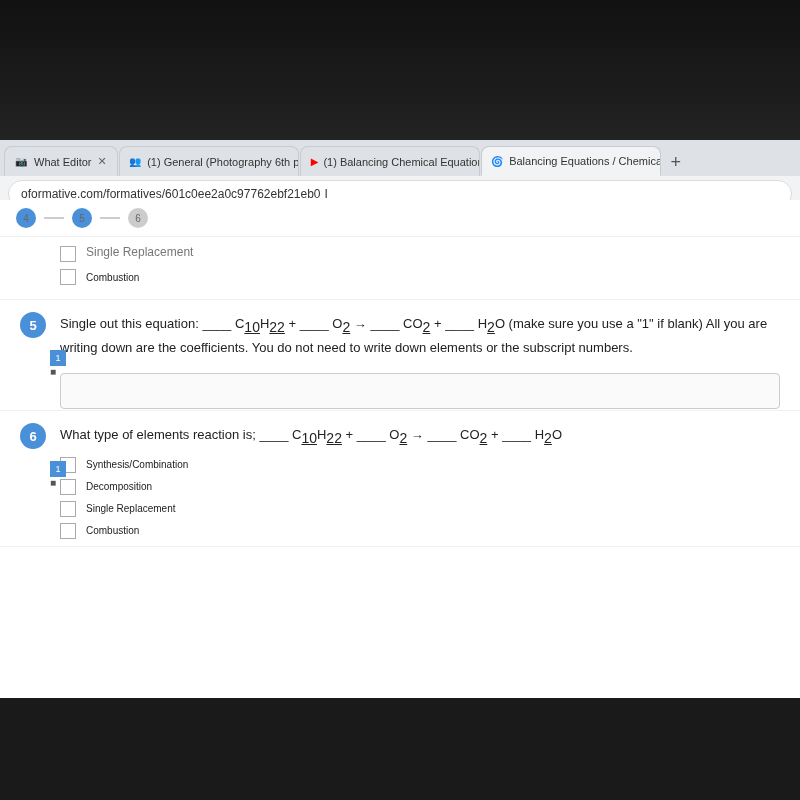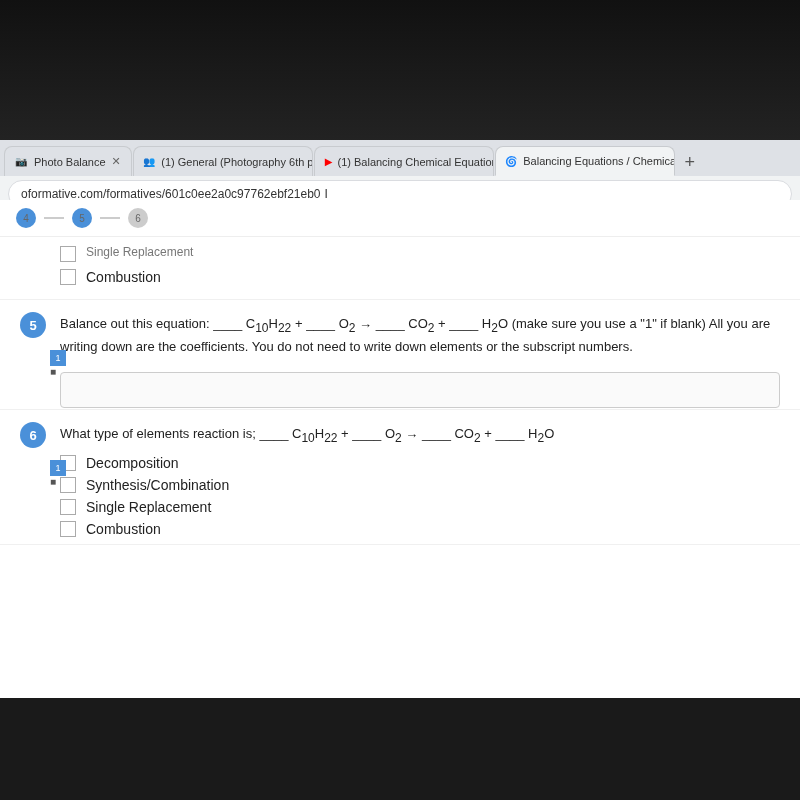--- a/index.html
+++ b/index.html
@@ -213,21 +213,22 @@
     }
 
     .question-text {
       font-size: 13px;
       color: #222;
       line-height: 1.5;
       margin-bottom: 8px;
     }
 
     .question-text sub {
-      font-size: 12px;
+      font-size: 14px;
+      text-decoration: underline;
     }
 
     .bold { font-weight: normal; }
 
     .answer-options {
       margin-top: 8px;
     }
 
     .option-row {
       display: flex;
@@ -238,21 +239,21 @@
     .checkbox {
       width: 16px;
       height: 16px;
       border: 1px solid #aaa;
       background: white;
       margin-right: 10px;
       flex-shrink: 0;
     }
 
     .option-label {
-      font-size: 14px;
+      font-size: 10px;
       color: #222;
     }
 
     .answer-input {
       width: 100%;
       height: 36px;
       border: 1px solid #ccc;
       border-radius: 4px;
       margin-top: 8px;
       background: #fafafa;
@@ -279,21 +280,21 @@
 </head>
 <body>
 
 <div class="top-dark">
 
   <div class="browser">
 
     <div class="tab-bar">
       <div class="tab">
         <span class="tab-icon">📷</span>
-        <span>Photo Balance</span>
+        <span>What Editor</span>
         <span class="tab-close">✕</span>
       </div>
       <div class="tab">
         <span class="tab-icon">👥</span>
         <span>(1) General (Photography 6th pr...</span>
 
       </div>
       <div class="tab">
         <span class="tab-icon" style="color:red;">▶</span>
         <span>(1) Balancing Chemical Equations</span>
@@ -383,21 +384,21 @@
     </div>
   </div>
 
   <div class="question-section" style="padding-top:14px;">
     <div class="question-number">5</div>
     <div style="position:absolute;left:50px;top:50px;font-size:10px;color:#555;">
       <div class="point-box">1</div>
       <div>■</div>
     </div>
     <div class="question-text">
-      <span>Balance out this equation:</span>
+      <span>Single out this equation:</span>
       <span> ____ </span>
       <span>C<sub>10</sub>H<sub>22</sub></span>
       <span> + </span>
       <span>____</span>
       <span>O<sub>2</sub></span>
       <span> → </span>
       <span>____</span>
       <span>CO<sub>2</sub></span>
       <span>+ </span>
       <span>____ </span>
@@ -424,25 +425,25 @@
       <span> → </span>
       <span>____</span>
       <span>CO<sub>2</sub></span>
       <span> + </span>
       <span>____</span>
       <span>H<sub>2</sub>O</span>
     </div>
     <div class="answer-options">
       <div class="option-row">
         <div class="checkbox"></div>
-        <span class="option-label">Decomposition</span>
+        <span class="option-label">Synthesis/Combination</span>
       </div>
       <div class="option-row">
         <div class="checkbox"></div>
-        <span class="option-label">Synthesis/Combination</span>
+        <span class="option-label">Decomposition</span>
       </div>
       <div class="option-row">
         <div class="checkbox"></div>
         <span class="option-label">Single Replacement</span>
       </div>
       <div class="option-row">
         <div class="checkbox"></div>
         <span class="option-label">Combustion</span>
       </div>
     </div>

